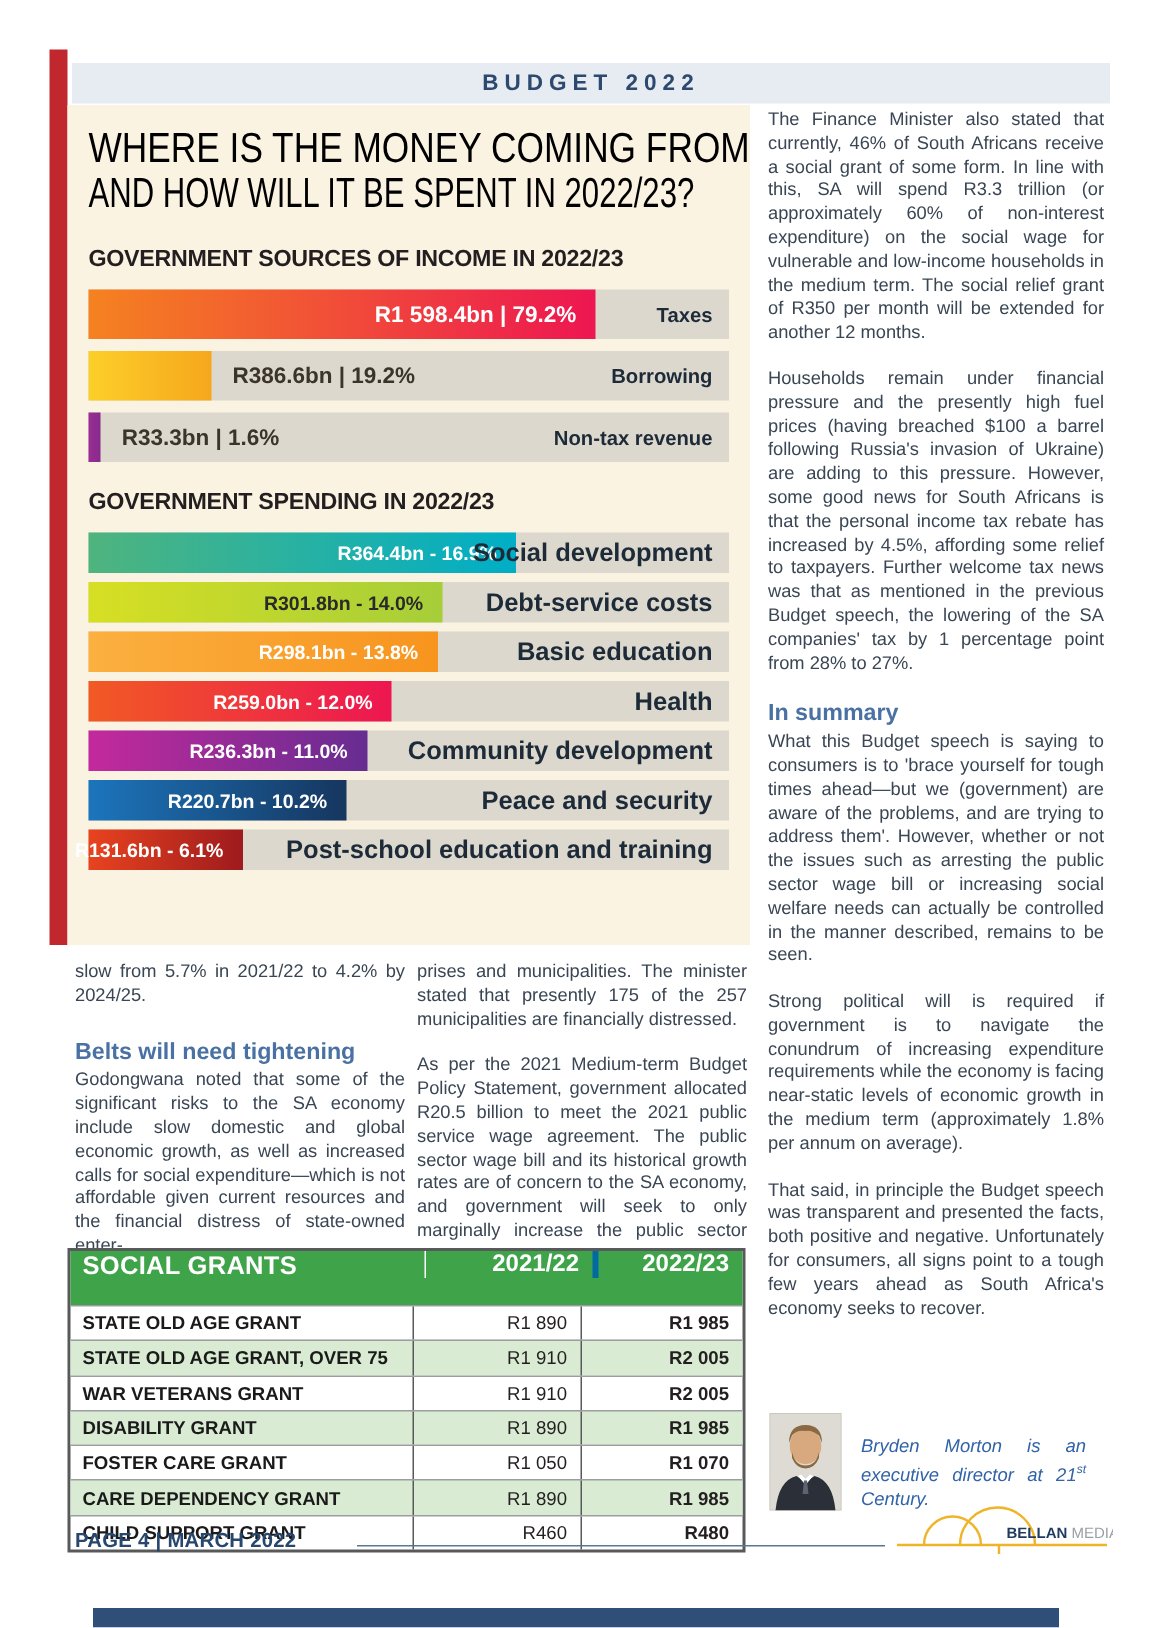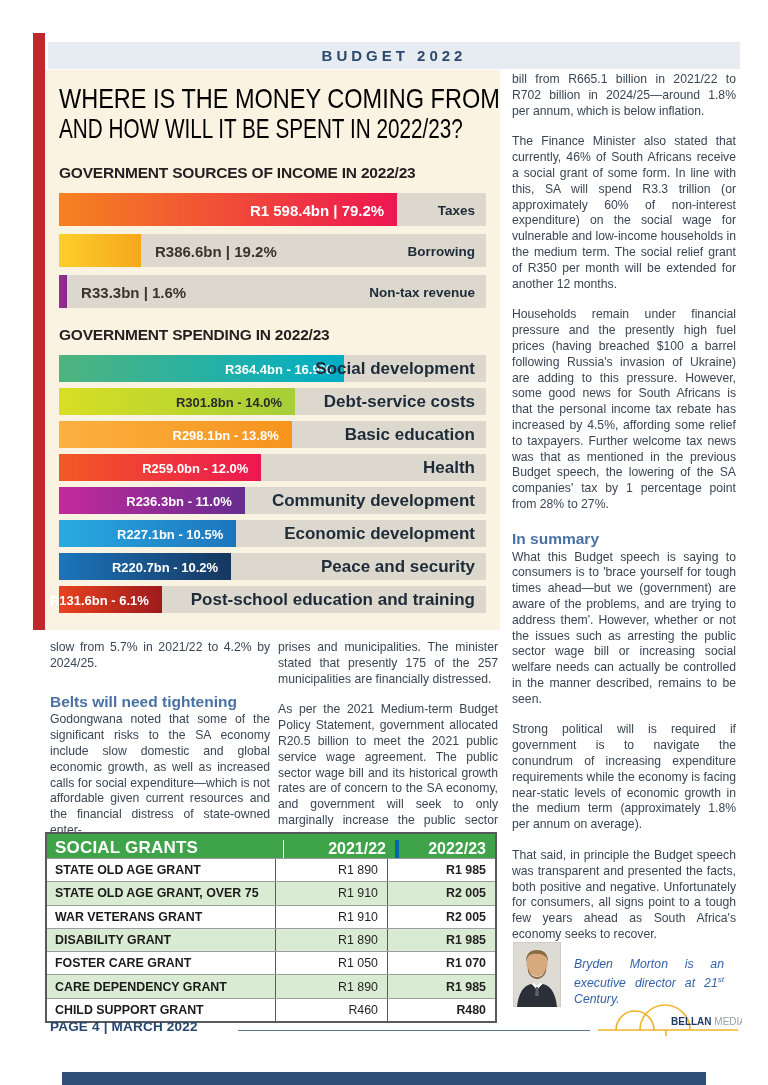--- a/index.html
+++ b/index.html
@@ -37,21 +37,21 @@
   .textcol{position:absolute;font-size:12.2px;line-height:15.8px;color:#3a4654;text-align:justify;}
   .textcol p{margin:0 0 15px 0;}
   .col1{left:50px;top:640px;width:220px;}
   .col2{left:278px;top:640px;width:220px;}
   .col3{left:512px;top:72px;width:224px;}
   .sub-head{color:#4a71a3;font-size:15.5px;font-weight:600;margin:22px 0 3px 0;text-align:left;}
   .col3 .sub-head{margin-top:18px;}
 
   
   .grants{position:absolute;left:45px;top:832px;width:452px;border:2px solid #58595b;box-sizing:border-box;background:#fff;}
-  .g-head{display:flex;background:#3fa449;color:#fff;height:24px;align-items:flex-end;}
+  .g-head{display:flex;background:#3fa449;color:#fff;height:36px;align-items:flex-start;}
   .g-head .c0{flex:0 0 228px;font-size:17px;font-weight:800;padding-left:8px;letter-spacing:0.2px;}
   .g-head .c1,.g-head .c2{font-size:16px;font-weight:800;text-align:right;box-sizing:border-box;padding-right:9px;}
   .g-head .c1{flex:0 0 112px;border-left:1px solid #fff;}
   .g-head .c2{flex:1;border-left:4px solid #0369a1;}
   .g-row{display:flex;height:22.3px;align-items:center;border-top:1px solid #9b9da0;}
   .g-row:nth-child(even){background:#d9ecd3;}
   .g-row .c0{flex:0 0 228px;font-size:12.4px;font-weight:700;color:#1a1a1a;padding-left:8px;box-sizing:border-box;}
   .g-row .c1{flex:0 0 112px;text-align:right;font-size:12.4px;color:#231f20;box-sizing:border-box;padding-right:9px;border-left:1px solid #58595b;align-self:stretch;display:flex;align-items:center;justify-content:flex-end;}
   .g-row .c2{flex:1;text-align:right;font-size:12.4px;font-weight:700;color:#231f20;box-sizing:border-box;padding-right:9px;border-left:1px solid #58595b;align-self:stretch;display:flex;align-items:center;justify-content:flex-end;}
 
@@ -121,25 +121,20 @@
           <div class="bar" style="width: 47.4%; background: linear-gradient(90deg, rgb(241, 90, 36), rgb(237, 22, 81));"></div>
           <span class="val" style="color: rgb(255, 255, 255); right: calc(52.6% + 13px);">R259.0bn - 12.0%</span>
           <span class="cat">Health</span>
         </div>
         <div class="chart-row" style="background: rgb(220, 216, 206);">
           <div class="bar" style="width: 43.5%; background: linear-gradient(90deg, rgb(196, 41, 156), rgb(102, 45, 145));"></div>
           <span class="val" style="color: rgb(255, 255, 255); right: calc(56.5% + 13px);">R236.3bn - 11.0%</span>
           <span class="cat">Community development</span>
         </div>
         <div class="chart-row" style="background: rgb(220, 216, 206);">
-          <div class="bar" style="width: 41.5%; background: linear-gradient(90deg, rgb(41, 171, 226), rgb(28, 117, 188));"></div>
-          <span class="val" style="color: rgb(255, 255, 255); right: calc(58.5% + 13px);">R227.1bn - 10.5%</span>
-          <span class="cat">Economic development</span>
-        </div>
-        <div class="chart-row" style="background: rgb(220, 216, 206);">
           <div class="bar" style="width: 40.3%; background: linear-gradient(90deg, rgb(28, 117, 188), rgb(22, 54, 95));"></div>
           <span class="val" style="color: rgb(255, 255, 255); right: calc(59.7% + 13px);">R220.7bn - 10.2%</span>
           <span class="cat">Peace and security</span>
         </div>
         <div class="chart-row" style="background: rgb(220, 216, 206);">
           <div class="bar" style="width: 24.1%; background: linear-gradient(90deg, rgb(232, 67, 31), rgb(158, 26, 29));"></div>
           <span class="val" style="color: rgb(255, 255, 255); right: calc(75.9% + 13px); margin-left: 37px;">R131.6bn - 6.1%</span>
           <span class="cat">Post-school education and training</span>
         </div>
       </div>
@@ -150,21 +145,20 @@
     <div class="sub-head">Belts will need tightening</div>
     <p>Godongwana noted that some of the significant risks to the SA economy include slow domestic and global economic growth, as well as increased calls for social expenditure—which is not affordable given current resources and the financial distress of state-owned enter-</p>
   </div>
 
   <div class="textcol col2">
     <p>prises and municipalities.  The minister stated that presently 175 of the 257 municipalities are financially distressed.</p>
     <p>As per the 2021 Medium-term Budget Policy Statement, government allocated R20.5 billion to meet the 2021 public service wage agreement.  The public sector wage bill and its historical growth rates are of concern to the SA economy, and government will seek to only marginally increase the public sector wage</p>
   </div>
 
   <div class="textcol col3">
-    <p>bill from R665.1 billion in 2021/22 to R702 billion in 2024/25—around 1.8% per annum, which is below inflation.</p>
     <p>The Finance Minister also stated that currently, 46% of South Africans receive a social grant of some form.  In line with this, SA will spend R3.3 trillion (or approximately 60% of non-interest expenditure) on the social wage for vulnerable and low-income households in the medium term.  The social relief grant of R350 per month will be extended for another 12 months.</p>
     <p>Households remain under financial pressure and the presently high fuel prices (having breached $100 a barrel following Russia's invasion of Ukraine) are adding to this pressure.  However, some good news for South Africans is that the personal income tax rebate has increased by 4.5%, affording some relief to taxpayers.  Further welcome tax news was that as mentioned in the previous Budget speech, the lowering of the SA companies' tax by 1 percentage point from 28% to 27%.</p>
     <div class="sub-head">In summary</div>
     <p>What this Budget speech is saying to consumers is to 'brace yourself for tough times ahead—but we (government) are aware of the problems, and are trying to address them'.  However, whether or not the issues such as arresting the public sector wage bill or increasing social welfare needs can actually be controlled in the manner described, remains to be seen.</p>
     <p>Strong political will is required if government is to navigate the conundrum of increasing expenditure requirements while the economy is facing near-static levels of economic growth in the medium term (approximately 1.8% per annum on average).</p>
     <p>That said, in principle the Budget speech was transparent and presented the facts, both positive and negative.  Unfortunately for consumers, all signs point to a tough few years ahead as South Africa's economy seeks to recover.</p>
   </div>
 
   <div class="grants">
     <div class="g-head">

